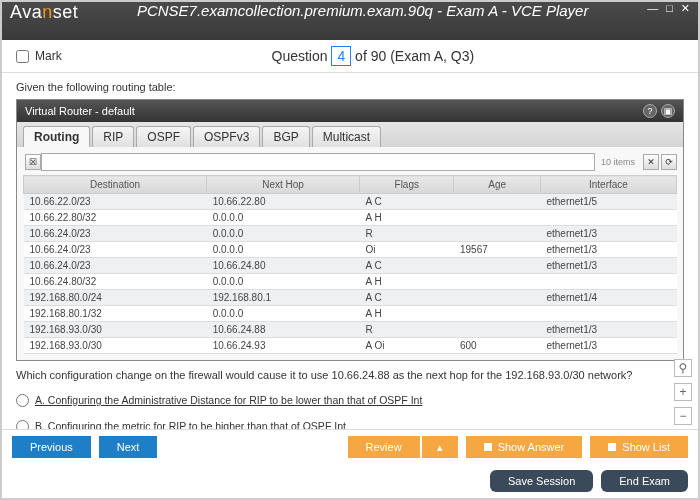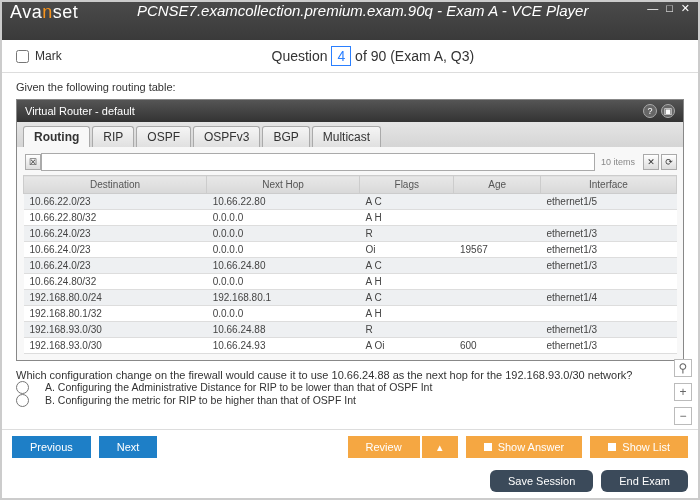--- a/index.html
+++ b/index.html
@@ -26,21 +26,21 @@
 .searchrow { display: flex; align-items: center; margin-bottom: 4px; }
 .searchinput { flex: 1; border: 1px solid #aaa; height: 18px; font-size: 10px; padding: 0 4px; }
 .items-count { font-size: 9px; color: #888; padding: 0 6px; }
 .crossico, .refreshico { width: 16px; height: 16px; border: 1px solid #aaa; background: linear-gradient(#fff,#ddd); font-size: 9px; display:inline-flex; align-items:center; justify-content:center; margin-left:2px; cursor:pointer; }
 table { width: 100%; border-collapse: collapse; font-size: 10px; }
 th { background: linear-gradient(#e8e8e8,#d8d8d8); text-align: center; padding: 3px 9px; border: 1px solid #ccc; color: #555; font-weight: normal; }
 td { padding: 2px 6px; border-bottom: 1px solid #ddd; color: #444; }
 tr.even td { background: #eef0f2; }
 tr.odd td { background: #fff; }
 .qtext2 { margin-top: 8px; font-size: 11px; }
-.opt { display: flex; align-items: flex-start; gap: 16px; margin-top: 0; font-size: 10.5px; }
+.opt { display: flex; align-items: flex-start; gap: 6px; margin-top: 13px; font-size: 10.5px; text-decoration: underline; }
 .sidezoom { position: absolute; right: 6px; bottom: 4px; display: flex; flex-direction: column; gap: 6px; }
 .sidezoom div { width: 18px; height: 18px; border: 1px solid #bbb; background: #fff; display: flex; align-items: center; justify-content: center; font-size: 12px; color: #666; cursor: pointer; }
 .footerbtns { display: flex; padding: 6px 10px; gap: 8px; background: #fff; border-top: 1px solid #ddd; }
 .btn { height: 22px; padding: 0 18px; font-size: 11px; color: #fff; border: none; cursor: pointer; display: inline-flex; align-items: center; gap: 6px; }
 .btn.blue { background: #1e7fc7; }
 .btn.orange { background: #f5a742; }
 .footerbtns .pushright { margin-left: auto; }
 .footer2 { display: flex; justify-content: flex-end; padding: 6px 10px; gap: 8px; background: #fff; }
 .btn.dark { background: #3b4a5a; border-radius: 6px; }
 .review-arrow { background: #f5a742; width: 20px; margin-left:-6px; display:inline-flex; align-items:center; justify-content:center; }

